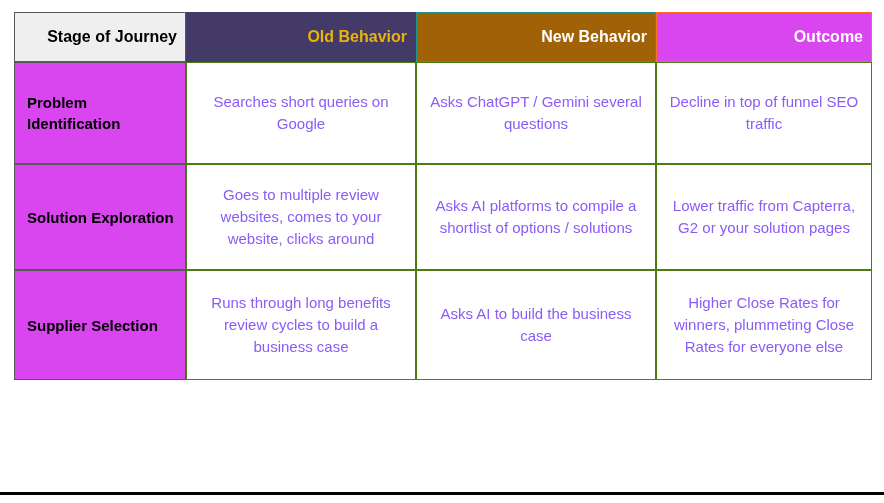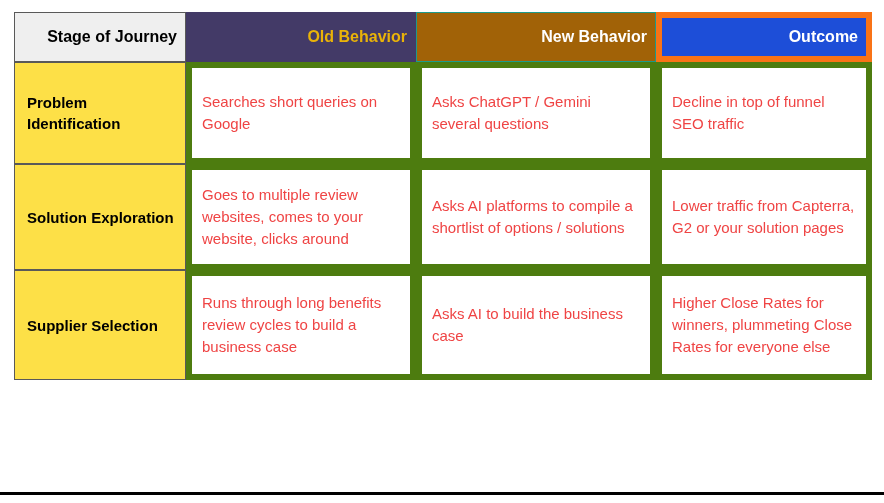--- a/index.html
+++ b/index.html
@@ -46,39 +46,39 @@
   }
   th.h-stage {
     background: #efefef;
     color: #000000;
     border: 1px solid #595959;
     text-align: left;
     padding-left: 12px;
   }
   th.h-old     { background: #433a67; color: #eab308; border: 1px solid #433a67; }
   th.h-new     { background: #a16207; color: #ffffff; border: 1px solid #1d9a8a; }
-  th.h-outcome { background: #1d4ed8; color: #ffffff; border: 6px solid #f97316; }
+  th.h-outcome { background: #d946ef; color: #ffffff; border: 1px solid #f97316; }
 
   
   tbody th.stage-cell {
-    background: #fde047;
+    background: #d946ef;
     color: #000000;
     border: 1px solid #595959;
     font-size: 15px;
     font-weight: bold;
     text-align: left;
     padding: 4px 10px 4px 12px;
     line-height: 21px;
   }
   tbody td {
     background: #ffffff;
-    color: #ef4444;
-    border: 6px solid #4d7c0f;
+    color: #8b5cf6;
+    border: 1px solid #4d7c0f;
     font-size: 15px;
-    text-align: left;
+    text-align: center;
     padding: 4px 10px;
     line-height: 22px;
   }
   tr.r1 > * { height: 102px; }
   tr.r2 > * { height: 106px; }
   tr.r3 > * { height: 108px; }
   tr.r4 > * { height: 110px; }
 
   .bottom-rule {
     position: absolute;

